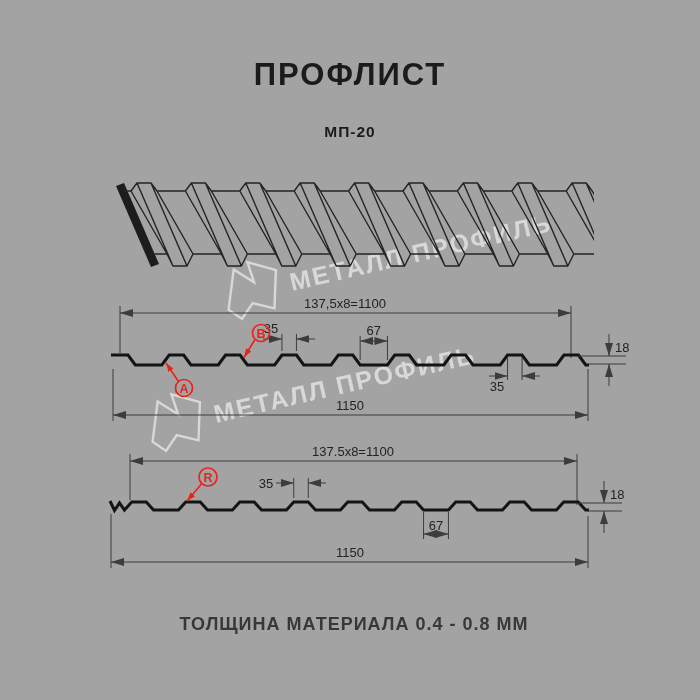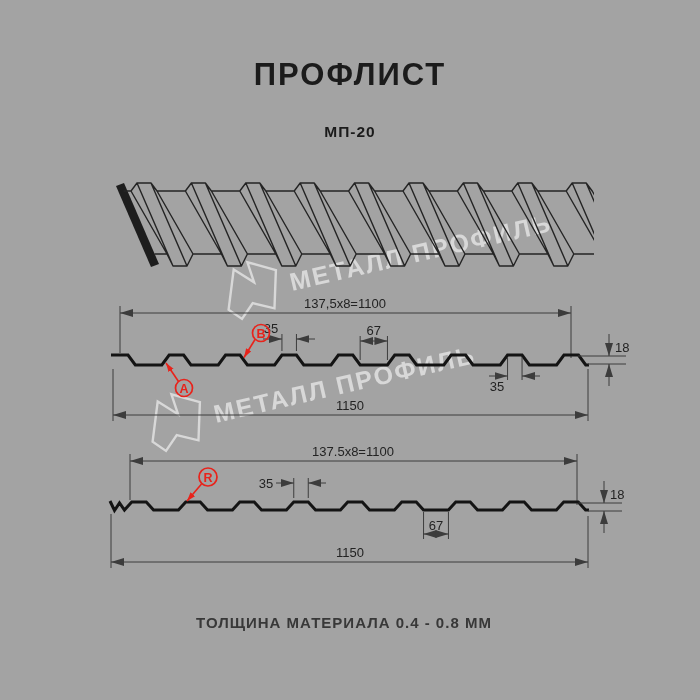--- a/index.html
+++ b/index.html
@@ -2,22 +2,22 @@
 <html style="--red: #e8231b; --ink: #141414; --dim: #3c3c3c; --wm: #d8d8d8;"><head>
 <meta charset="utf-8">
 <style>
   html,body{margin:0;padding:0;background:#fff;}
   #stage{position:relative;width:700px;height:700px;background:#a3a3a3;overflow:hidden;
          font-family:"Liberation Sans",sans-serif;padding-left:33px;}
   .title{position:absolute;top:57px;left:0;width:700px;text-align:center;
          font-size:31px;font-weight:700;letter-spacing:2px;color:#1b1b1b;}
   .subtitle{position:absolute;top:98px;left:0;width:700px;text-align:center;
          font-size:15.5px;font-weight:700;letter-spacing:1px;color:#1b1b1b;margin-top:25px;}
-  .footer-note{position:absolute;top:614px;left:0;width:688px;text-align:center;
-         font-size:15px;font-weight:700;letter-spacing:1px;color:#383838;}
+  .footer-note{position:absolute;top:614px;left:10px;width:688px;text-align:center;
+         font-size:18px;font-weight:700;letter-spacing:1px;color:#383838;}
   svg{position:absolute;top:0;left:0;}
   .dl{stroke:var(--dim);stroke-width:1;fill:none;}
   .dimtxt{font-family:"Liberation Sans",sans-serif;font-size:13px;fill:#232323;}
   .mid{text-anchor:middle;}
   .profile{stroke:var(--ink);stroke-width:3;fill:none;stroke-linejoin:miter;}
   .s3d{stroke:#242424;stroke-width:1.4;fill:none;stroke-linejoin:round;stroke-linecap:round;}
   .edgeband{fill:#1d1d1d;}
   .wmlogo{stroke:var(--wm);stroke-width:2.4;fill:none;stroke-linejoin:miter;}
   .wmt{fill:var(--wm);font-size:25px;font-weight:700;letter-spacing:2px;
        font-family:"Liberation Sans",sans-serif;}

